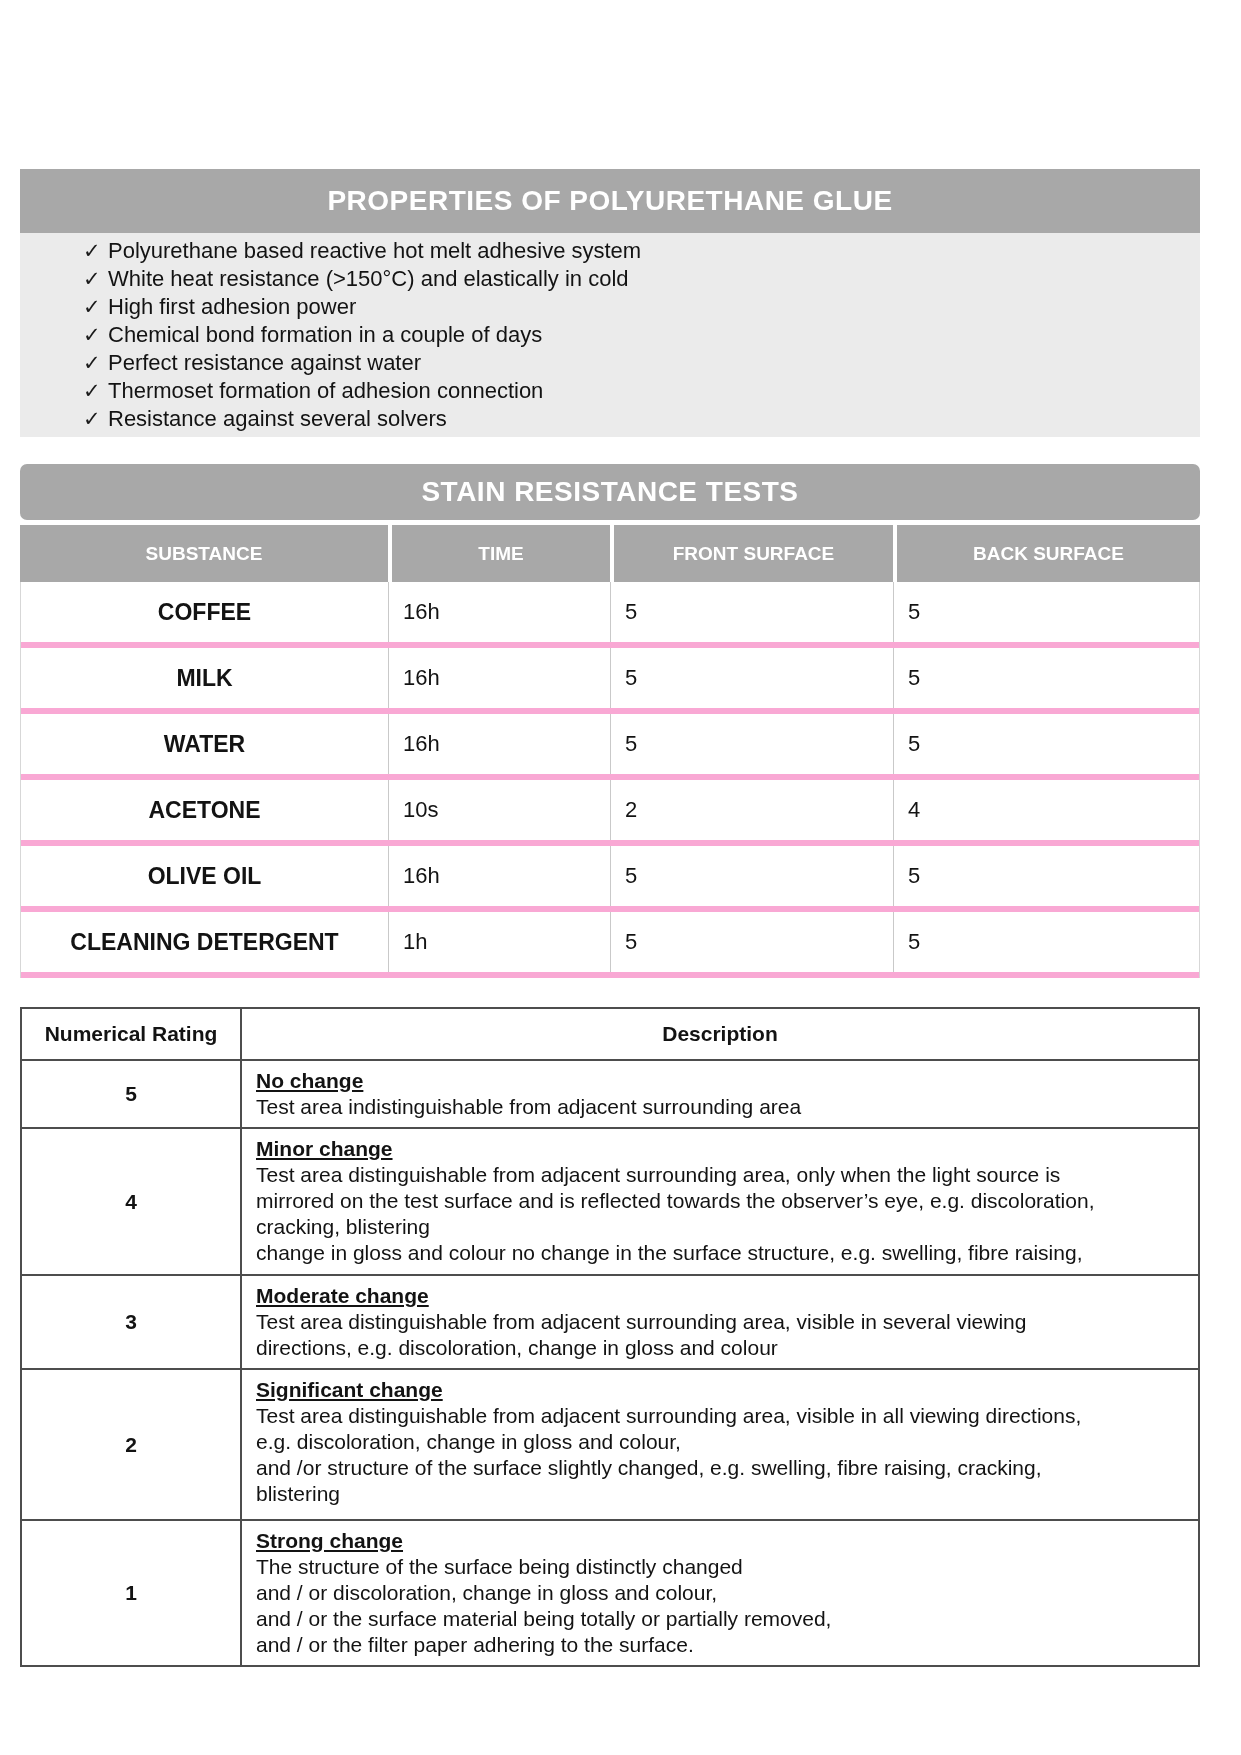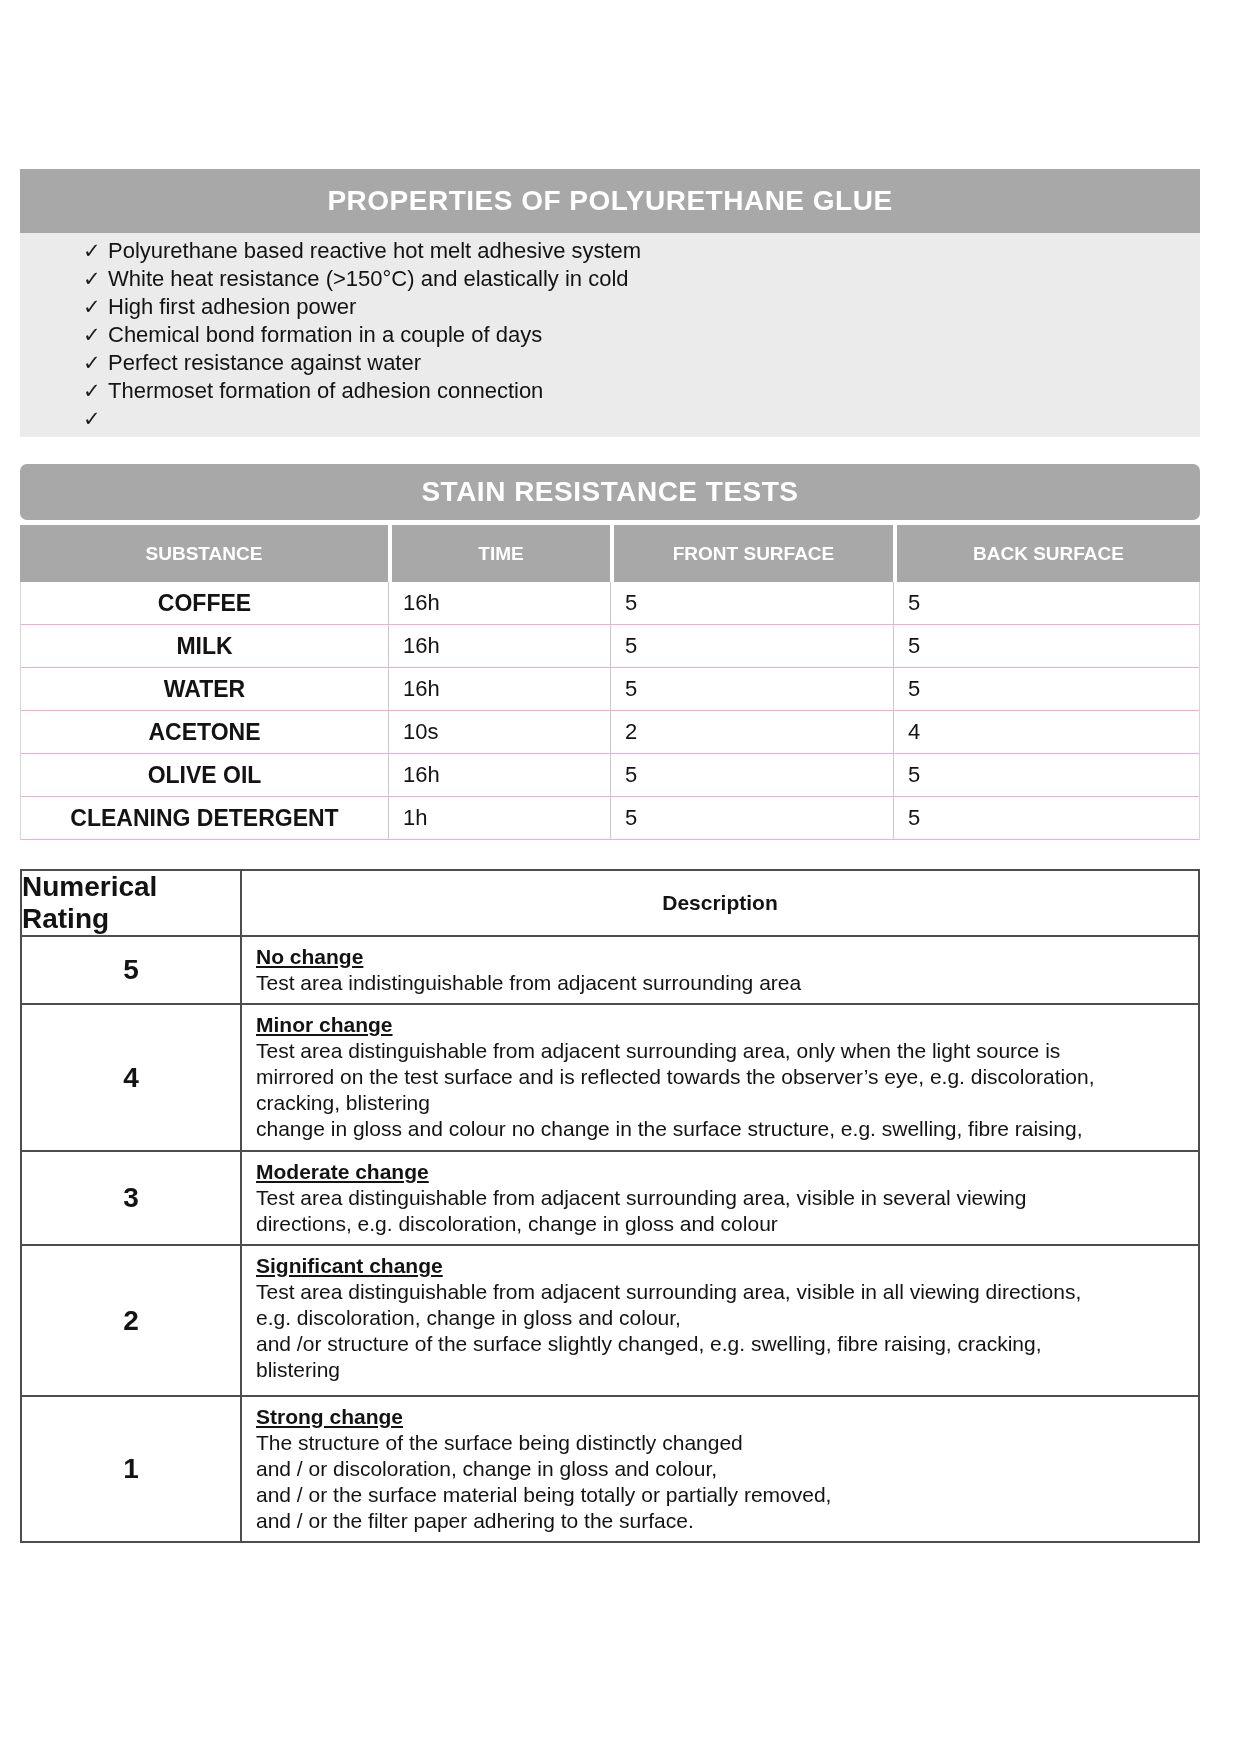--- a/index.html
+++ b/index.html
@@ -69,22 +69,22 @@
     display: flex;
     align-items: center;
     justify-content: center;
   }
   .stain-head > div + div { border-left: 4px solid #ffffff; }
 
   .stain-body { border-left: 1px solid #d7d7d7; border-right: 1px solid #d7d7d7; }
   .stain-row {
     display: grid;
     grid-template-columns: 367px 222px 283px 306px;
-    height: 43px;
-    border-bottom: 1px solid #f9a8d4;
+    height: 66px;
+    border-bottom: 6px solid #f9a8d4;
   }
   .stain-row > div { display: flex; align-items: center; }
   .stain-row > div + div { border-left: 1px solid #c9c9c9; }
   .cell-substance {
     justify-content: center;
     font-weight: bold;
     font-size: 23px;
   }
   .cell-val { padding-left: 14px; font-size: 22px; }
 
@@ -93,21 +93,21 @@
     border: 2px solid #4d4d4d;
     width: 1180px;
   }
   .r-row { display: grid; grid-template-columns: 220px 1fr; }
   .r-row + .r-row { border-top: 2px solid #4d4d4d; }
   .r-left {
     display: flex;
     align-items: center;
     justify-content: center;
     font-weight: bold;
-    font-size: 28px;
+    font-size: 21px;
     border-right: 2px solid #4d4d4d;
   }
   .r-desc { padding: 7px 14px 7px 14px; font-size: 21px; line-height: 26px; }
   .r-head { min-height: 50px; }
   .r-head .r-desc {
     display: flex;
     align-items: center;
     justify-content: center;
     font-weight: bold;
     padding: 8px;
@@ -149,20 +149,21 @@
         <div class="prop-item">
           <span class="check">✓</span>
           <span>Perfect resistance against water</span>
         </div>
         <div class="prop-item">
           <span class="check">✓</span>
           <span>Thermoset formation of adhesion connection</span>
         </div>
         <div class="prop-item">
           <span class="check">✓</span>
+          <span>Resistance against several solvers</span>
         </div>
       </div>
     </section>
 
     <div class="gap1"></div>
 
     <section>
       <div class="bar bar-stain">
         <span>STAIN RESISTANCE TESTS</span>
       </div>

